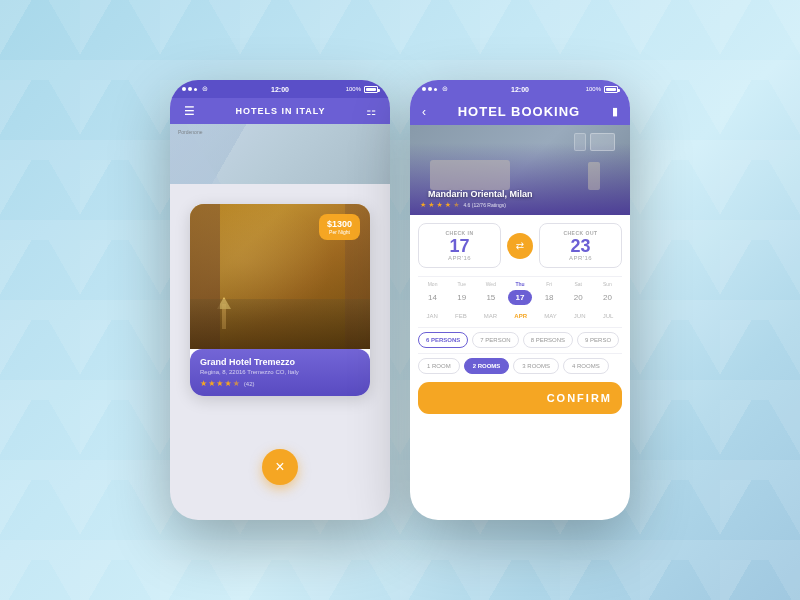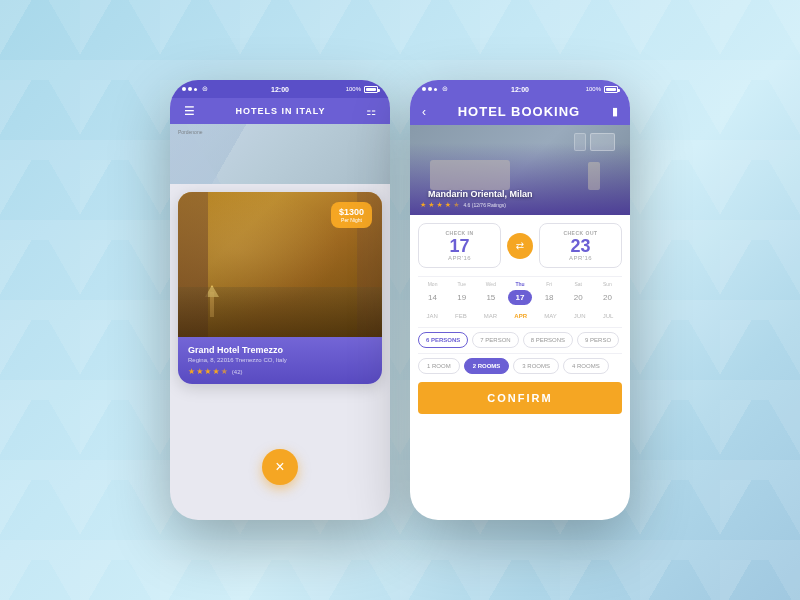--- a/index.html
+++ b/index.html
@@ -82,21 +82,21 @@
       content: '';
       position: absolute;
       inset: 0;
       background:
         linear-gradient(60deg, rgba(180,200,220,0.5) 20%, transparent 20%),
         linear-gradient(120deg, rgba(160,185,210,0.4) 30%, transparent 30%);
     }
     .map-text { position: absolute; top: 5px; left: 8px; font-size: 5px; color: #666; opacity: 0.7; }
 
     .hotel-card {
-      margin: 8px;
+      margin: 20px;
       border-radius: 14px;
       overflow: hidden;
       background: #fff;
       box-shadow: 0 4px 16px rgba(0,0,0,0.15);
     }
 
     .hotel-card-image {
       height: 145px;
       background: linear-gradient(135deg, #c8901a 0%, #d4a030 30%, #b87820 60%, #8b6010 100%);
       position: relative;
@@ -147,20 +147,21 @@
       padding: 5px 8px;
       border-radius: 8px;
       text-align: center;
     }
     .price-badge .price { font-size: 9px; font-weight: 700; }
     .price-badge .per-night { font-size: 5px; font-weight: 400; }
 
     .hotel-card-info {
       padding: 8px 10px;
       background: linear-gradient(180deg, rgba(100,85,210,0.9) 0%, rgba(80,65,190,0.95) 100%);
+      border-radius: 12px;
     }
     .hotel-name { color: white; font-size: 9px; font-weight: 700; margin-bottom: 2px; }
     .hotel-address { color: rgba(255,255,255,0.7); font-size: 6px; margin-bottom: 4px; }
     .stars { display: flex; align-items: center; gap: 1px; }
     .star { color: #f5a623; font-size: 8px; }
     .star.half { color: #f5a623; opacity: 0.7; }
     .star-count { color: rgba(255,255,255,0.7); font-size: 6px; margin-left: 3px; }
 
     .close-btn {
       position: absolute;
@@ -342,25 +343,25 @@
       font-weight: 600;
     }
 
     .confirm-btn {
       display: block;
       width: 100%;
       padding: 10px;
       background: #f5a623;
       color: white;
       border: none;
-      border-radius: 4px;
+      border-radius: 11px;
       font-size: 11px;
       font-weight: 700;
       letter-spacing: 2px;
-      text-align: center;
+      text-align: right;
       text-transform: uppercase;
       cursor: pointer;
       margin-top: 4px;
     }
 
     .divider-line {
       height: 1px;
       background: #f0f0f5;
       margin: 4px 0;
     }

